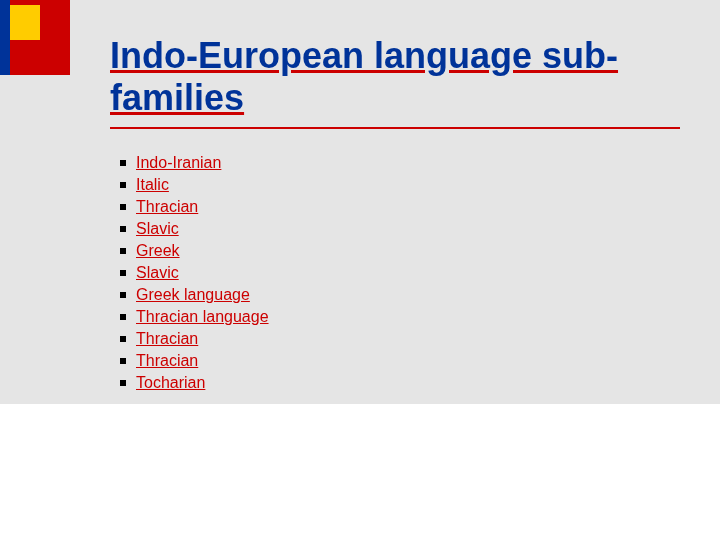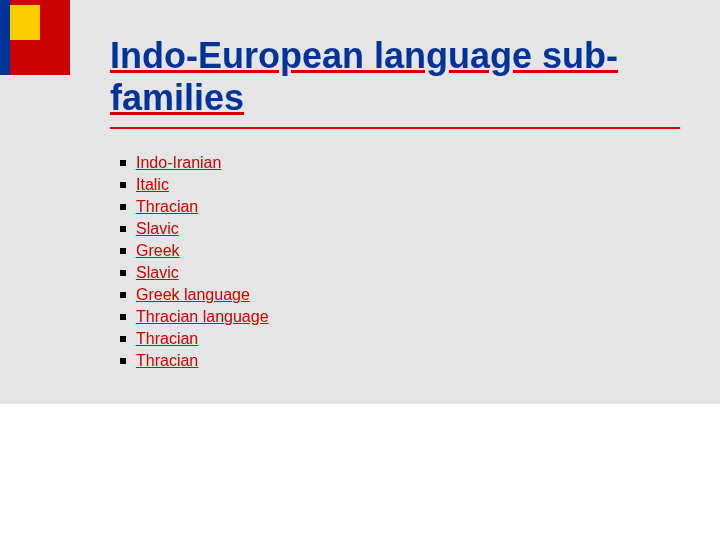--- a/index.html
+++ b/index.html
@@ -165,16 +165,20 @@
           <span class="bullet-link">Thracian language</span>
         </li>
         <li>
           <span class="bullet-dot"></span>
           <span class="bullet-link">Thracian</span>
         </li>
         <li>
           <span class="bullet-dot"></span>
           <span class="bullet-link">Thracian</span>
         </li>
+        <li>
+          <span class="bullet-dot"></span>
+          <span class="bullet-link">Tocharian</span>
+        </li>
       </ul>
   </div>
 
 </div>
 
 </body></html>

